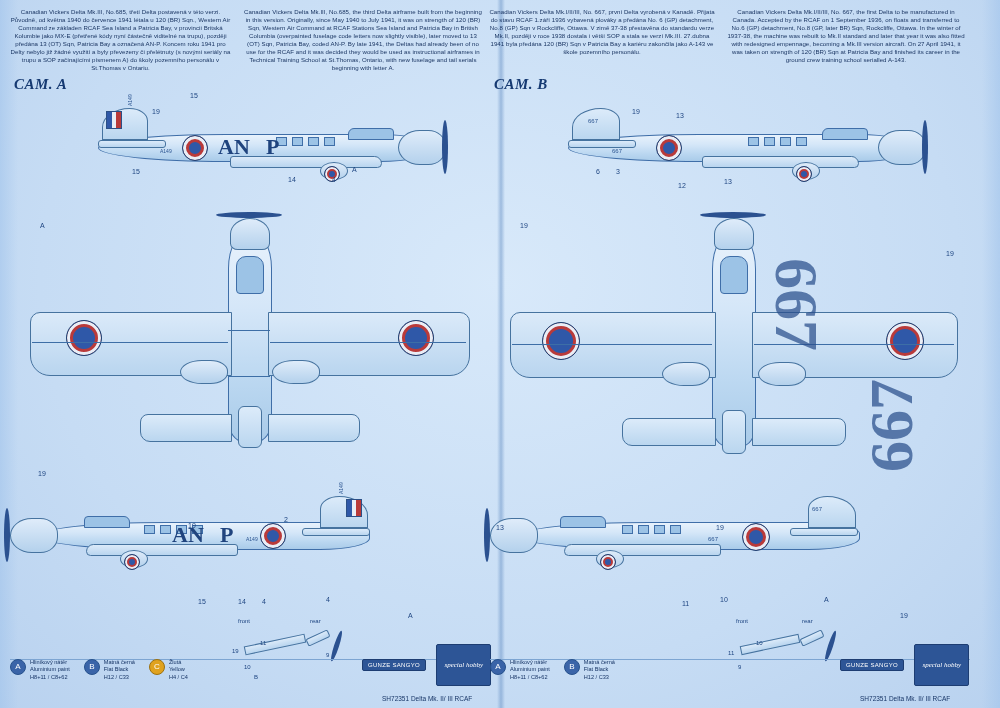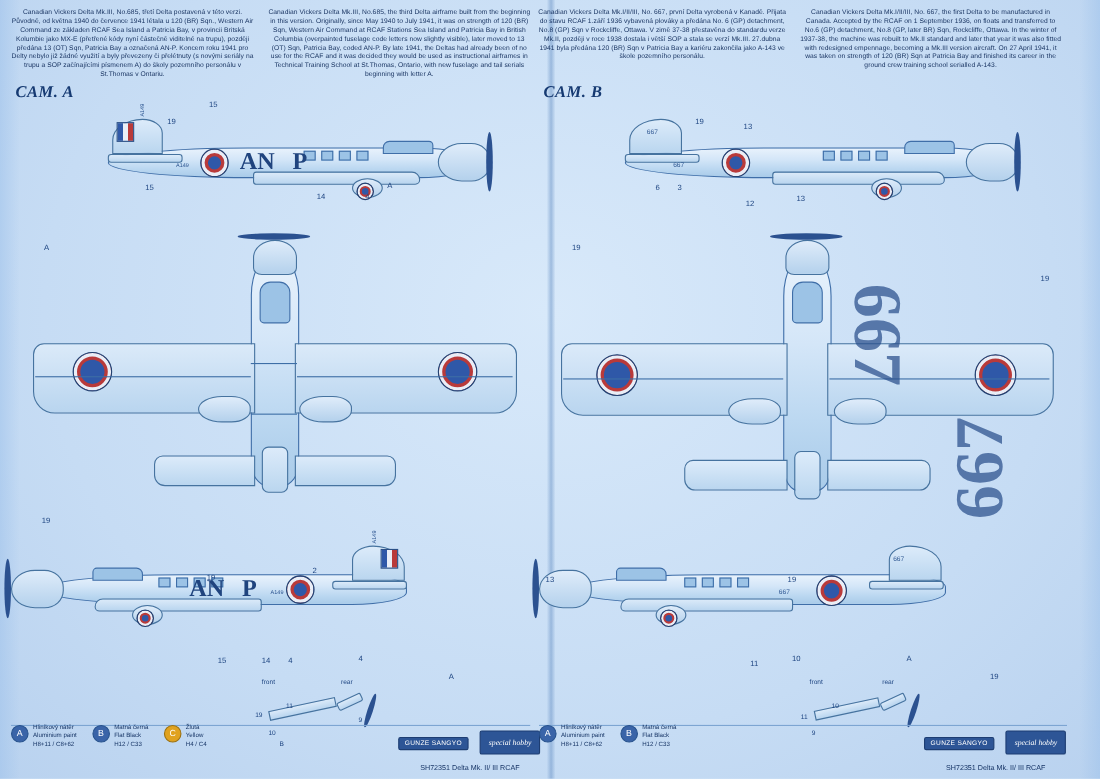--- a/index.html
+++ b/index.html
@@ -105,21 +105,21 @@
   .brand{
     position:absolute;bottom:22px;
   }
   .gunze{
     display:inline-block;background:#2d5596;color:#fff;font-size:6px;
     padding:2px 5px;border-radius:2px;border:1px solid #1d3d72;margin-right:6px;
     font-family:"Liberation Sans",sans-serif;letter-spacing:0.3px;
   }
   .sh{
     display:inline-block;background:#2d5596;color:#fff;font-size:7px;font-style:italic;
-    padding:6px 7px;border-radius:2px;border:1px solid #1d3d72;
+    padding:16px 7px;border-radius:2px;border:1px solid #1d3d72;
     font-family:"Liberation Serif",serif;
   }
   .hr{position:absolute;height:1px;background:#7da5d2;}
   .prop{
     position:absolute;background:#2b5190;border-radius:50%/50%;
   }
   .nacelle{
     position:absolute;background:linear-gradient(180deg,#dfecfa,#b4d1ec);
     border:1px solid #46739f;border-radius:50% 40% 40% 50% / 55% 50% 50% 55%;
   }

